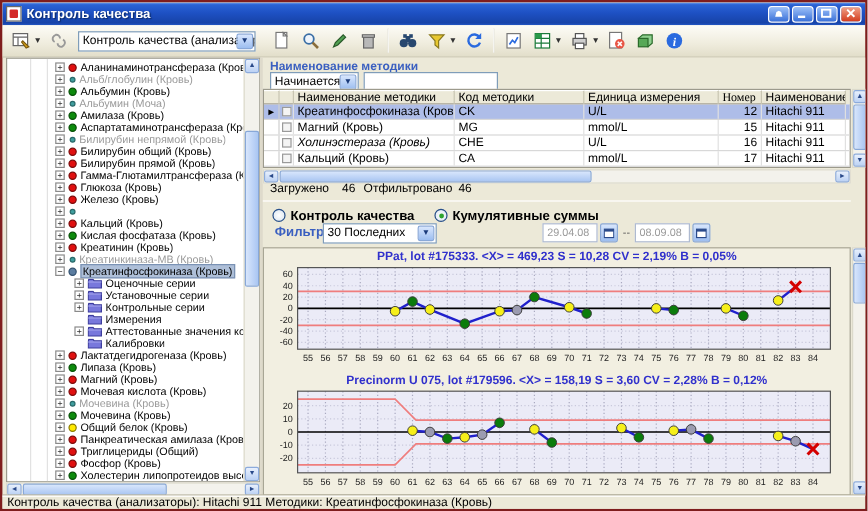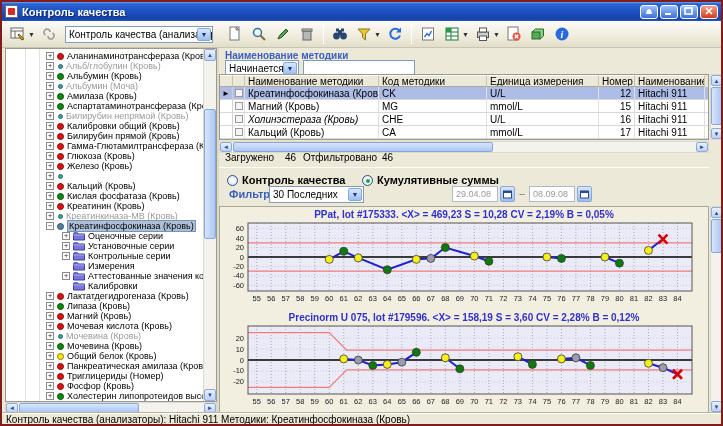--- a/index.html
+++ b/index.html
@@ -264,21 +264,21 @@
           <span class="tlabel">Аспартатаминотрансфераза (Кровь)</span>
         </div>
         <div class="trow" style="padding-left: 40px;">
           <span class="expbox">+</span>
           <span class="dot off"></span>
           <span class="tlabel off">Билирубин непрямой (Кровь)</span>
         </div>
         <div class="trow" style="padding-left: 40px;">
           <span class="expbox">+</span>
           <span class="dot red"></span>
-          <span class="tlabel">Калибровки общий (Кровь)</span>
+          <span class="tlabel">Билирубин общий (Кровь)</span>
         </div>
         <div class="trow" style="padding-left: 40px;">
           <span class="expbox">+</span>
           <span class="dot red"></span>
           <span class="tlabel">Билирубин прямой (Кровь)</span>
         </div>
         <div class="trow" style="padding-left: 40px;">
           <span class="expbox">+</span>
           <span class="dot red"></span>
           <span class="tlabel">Гамма-Глютамилтрансфераза (Кровь)</span>
@@ -406,21 +406,21 @@
           <span class="tlabel">Общий белок (Кровь)</span>
         </div>
         <div class="trow" style="padding-left: 40px;">
           <span class="expbox">+</span>
           <span class="dot red"></span>
           <span class="tlabel">Панкреатическая амилаза (Кровь)</span>
         </div>
         <div class="trow" style="padding-left: 40px;">
           <span class="expbox">+</span>
           <span class="dot red"></span>
-          <span class="tlabel">Триглицериды (Номер)</span>
+          <span class="tlabel">Триглицериды (Общий)</span>
         </div>
         <div class="trow" style="padding-left: 40px;">
           <span class="expbox">+</span>
           <span class="dot red"></span>
           <span class="tlabel">Фосфор (Кровь)</span>
         </div>
         <div class="trow" style="padding-left: 40px;">
           <span class="expbox">+</span>
           <span class="dot green"></span>
           <span class="tlabel">Холестерин липопротеидов высокой пло</span>
@@ -448,21 +448,21 @@
     </div>
     <input style="position: absolute; left: 84px; top: 12px; width: 112px; height: 17px; border: 1px solid rgb(127, 157, 185); font-size: 10px; padding: 0px 3px; font-family: &quot;Liberation Sans&quot;, sans-serif;" value="">
 
     <div class="grid">
       <div class="g-head" id="table-head">
           <div class="hc" style="flex: 0 0 13px; width: 13px;"></div>
           <div class="hc" style="flex: 0 0 12px; width: 12px;"></div>
           <div class="hc" style="flex: 0 0 134px; width: 134px;">Наименование методики</div>
           <div class="hc" style="flex: 0 0 108px; width: 108px;">Код методики</div>
           <div class="hc" style="flex: 0 0 112px; width: 112px;">Единица измерения</div>
-          <div class="hc" style="flex: 0 0 36px; width: 36px;">Номер</div>
+          <div class="hc" style="flex: 0 0 36px; width: 36px; font-family: Liberation Serif, serif;">Номер</div>
           <div class="hc" style="flex: 0 0 70px; width: 70px;">Наименование</div>
         </div>
       <div id="table-body">
           <div class="g-row sel">
             <div class="rowmark">►</div>
             <div class="chkc">
               <span class="chk"></span>
             </div>
             <div class="c" style="flex: 0 0 134px; width: 134px;">Креатинфосфокиназа (Кровь)</div>
             <div class="c" style="flex: 0 0 108px; width: 108px;">CK</div>

